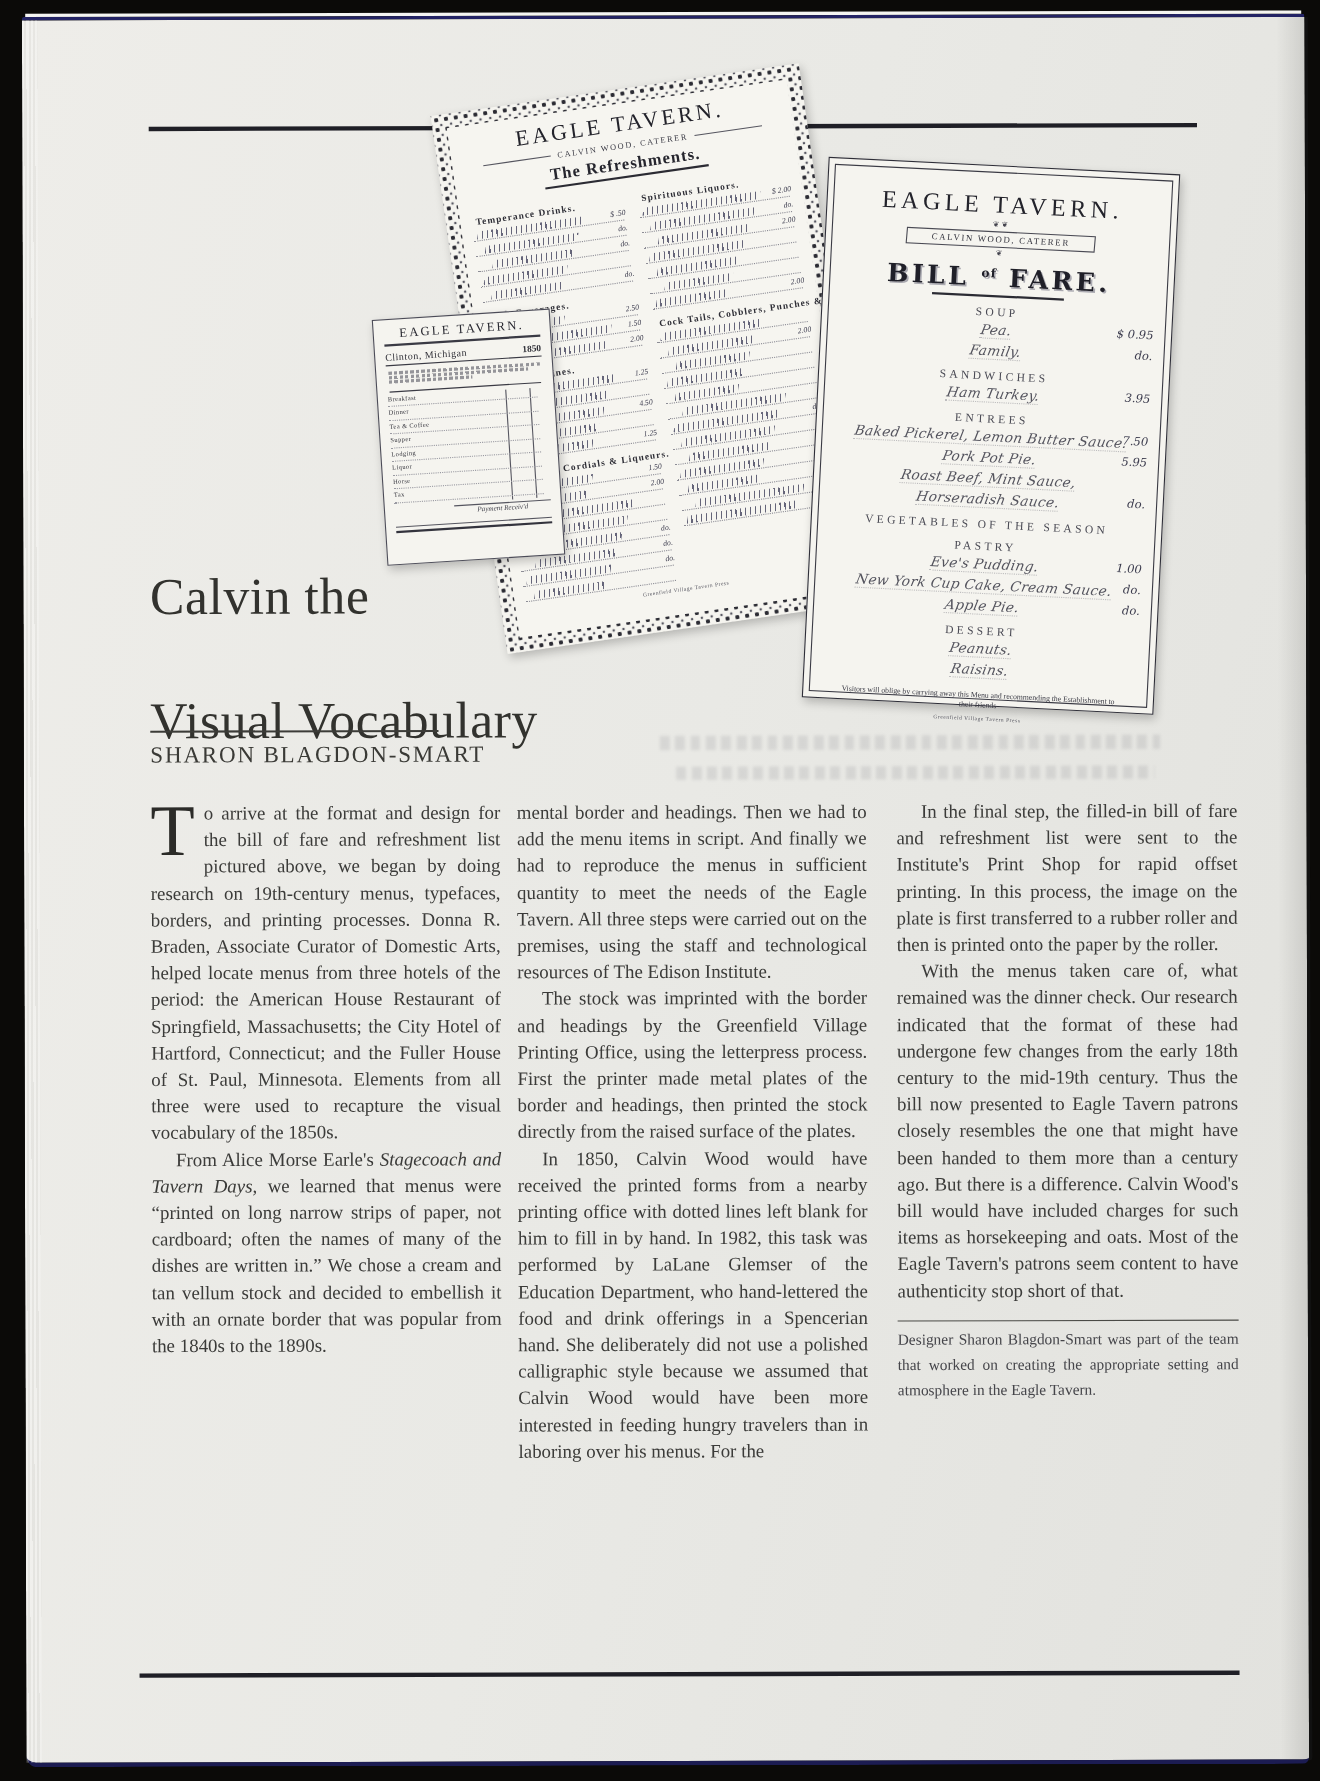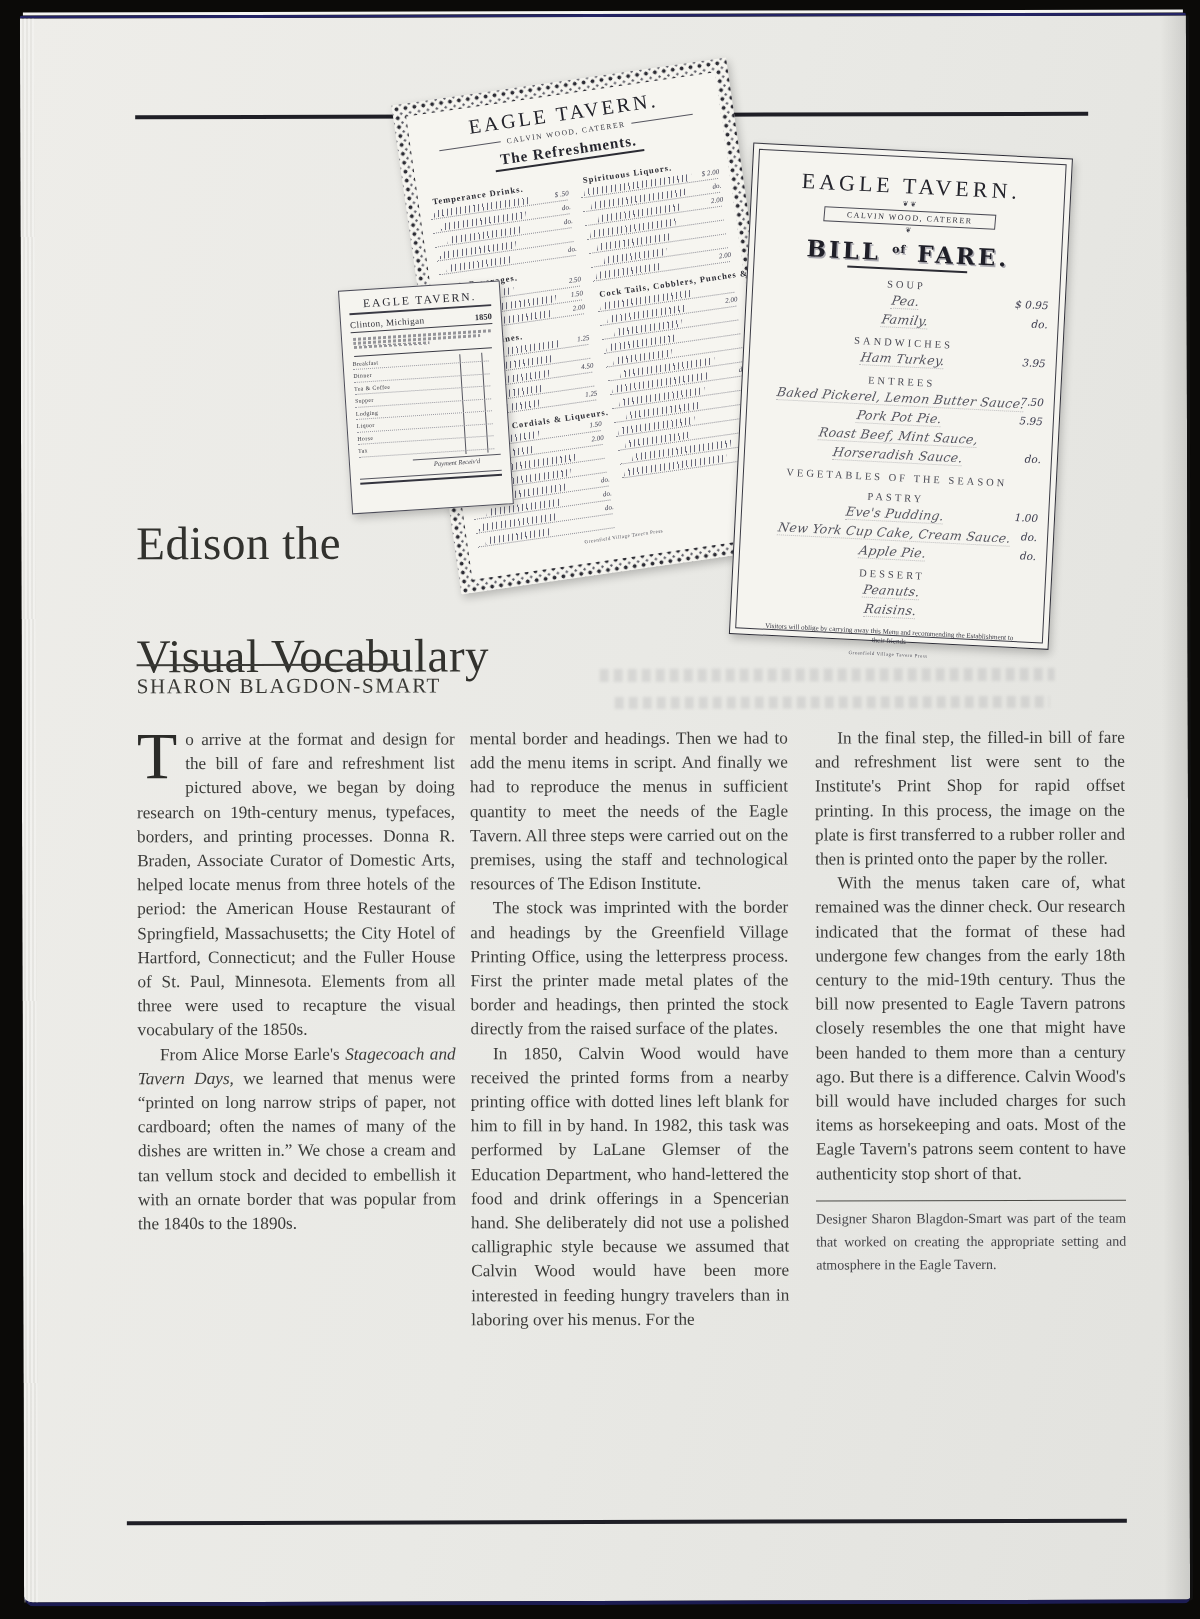--- a/index.html
+++ b/index.html
@@ -340,21 +340,21 @@
             <div class="bof-item"><span class="bof-item-text">New York Cup Cake, Cream Sauce.</span><span class="bof-price">do.</span></div>
             <div class="bof-item"><span class="bof-item-text">Apple Pie.</span><span class="bof-price">do.</span></div>
             <div class="bof-section">DESSERT</div>
             <div class="bof-item"><span class="bof-item-text">Peanuts.</span></div>
             <div class="bof-item"><span class="bof-item-text">Raisins.</span></div>
           </div>
         <div class="notice">Visitors will oblige by carrying away this Menu and recommending the Establishment to their friends</div>
         <div class="tiny-imprint">Greenfield Village Tavern Press</div>
       </div>
 
-      <div class="headline" style="top:516px;">Edison the</div>
+      <div class="headline" style="top:516px;">Calvin the</div>
       <div class="headline" style="top:581px;margin-top:48px;">Visual Vocabulary</div>
       <div class="author-rule"></div>
       <div class="author">SHARON BLAGDON-SMART</div>
 
       <div class="cols">
         <div class="col col1">
           <p class="noindent"><span class="dropcap">T</span><span>o arrive at the format and design for the bill of fare and refreshment list pictured above, we began by doing research on 19th-century menus, typefaces, borders, and printing processes. Donna R. Braden, Associate Curator of Domestic Arts, helped locate menus from three hotels of the period: the American House Restaurant of Springfield, Massachusetts; the City Hotel of Hartford, Connecticut; and the Fuller House of St. Paul, Minnesota. Elements from all three were used to recapture the visual vocabulary of the 1850s.</span></p>
           <p>From Alice Morse Earle's <i>Stagecoach and Tavern Days,</i> we learned that menus were “printed on long narrow strips of paper, not cardboard; often the names of many of the dishes are written in.” We chose a cream and tan vellum stock and decided to embellish it with an ornate border that was popular from the 1840s to the 1890s.</p>
         </div>
         <div class="col col2">

